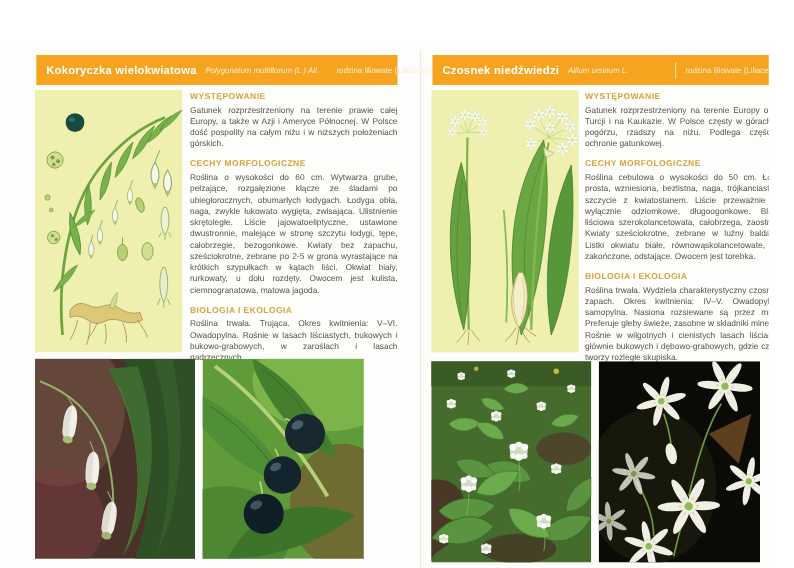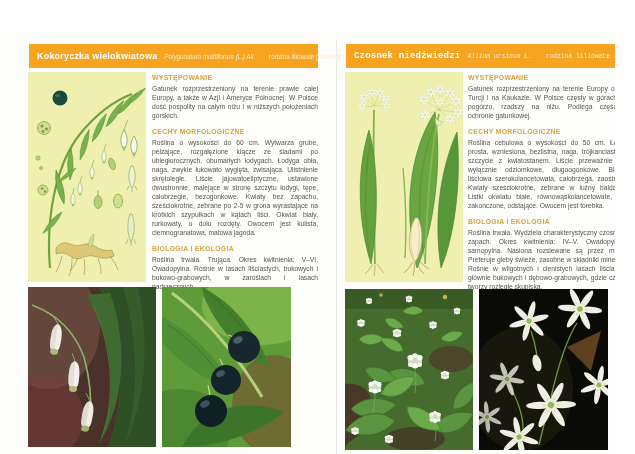--- a/index.html
+++ b/index.html
@@ -198,21 +198,21 @@
 
     <div class="page-footer" style="left:108px;">
       <span class="pf-book">ATLAS ROŚLIN</span>
       <span class="pf-box">108</span>
       <span class="pf-section">PRZEGLĄD GATUNKÓW</span>
     </div>
   </div>
 
   <div>
 
-    <div class="page-header" style="left:346px; width:286px;font-family:Liberation Mono, monospace;">
+    <div class="page-header" style="left:346px; width:286px;">
       <span class="ph-title">Czosnek niedźwiedzi</span>
       <span class="ph-latin">Allium ursinum L.</span>
       <span class="ph-spacer"></span>
       <span class="ph-divider"></span>
       <span class="ph-family">rodzina liliowate (Liliaceae)</span>
     </div>
 
     <div class="plate" style="left:345px; top:40px;">
       <svg width="118" height="210" viewBox="0 0 118 210">
         <defs>

